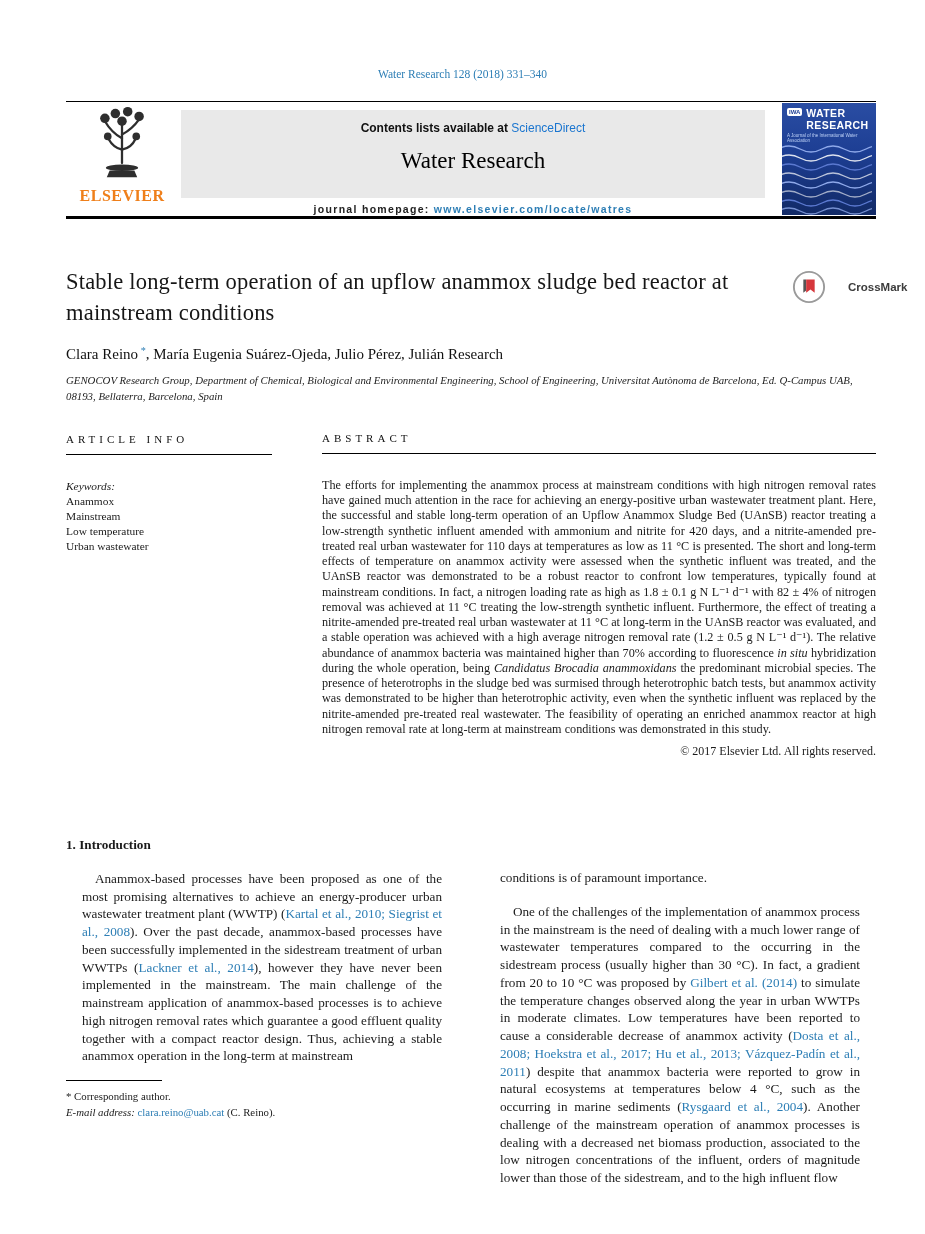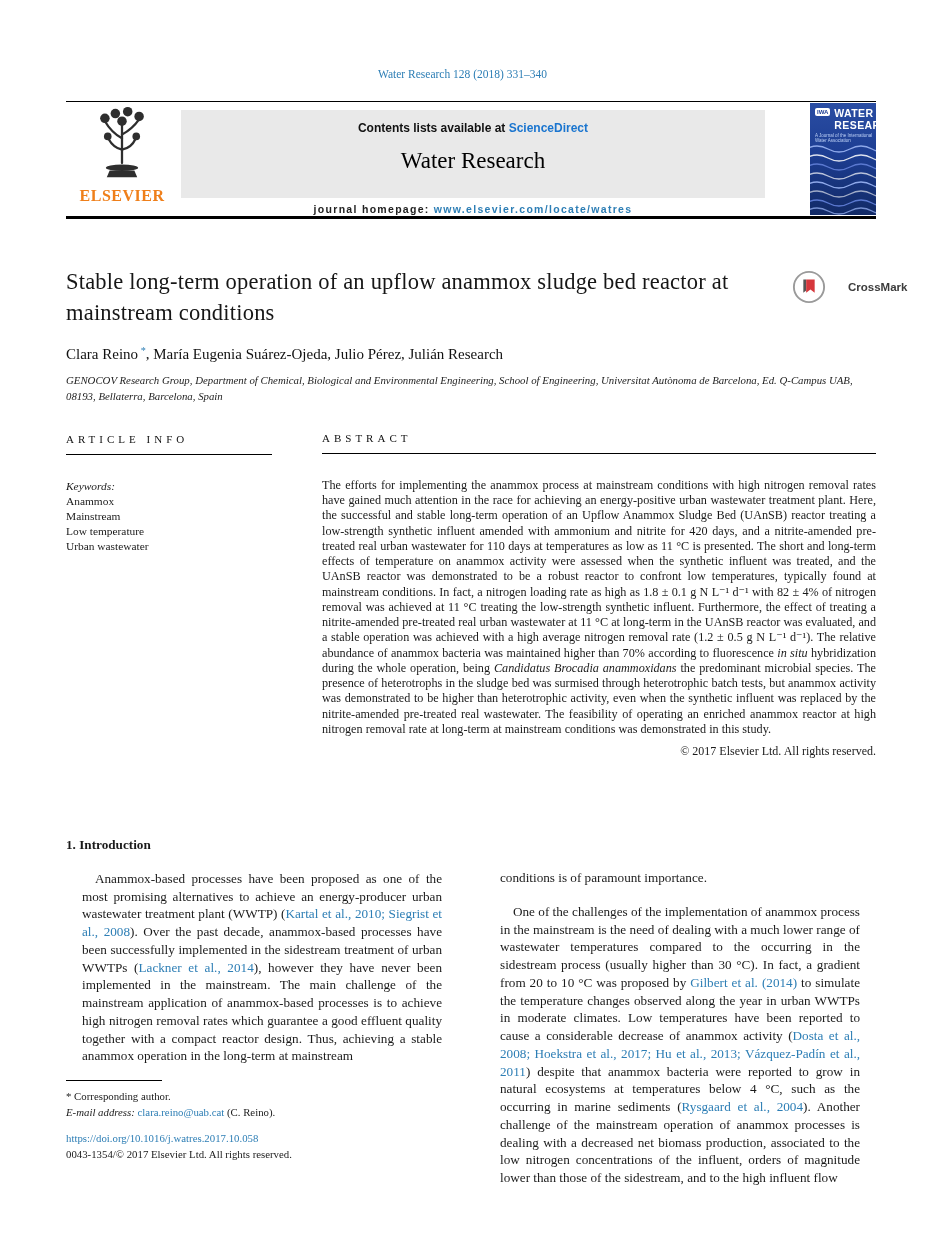--- a/index.html
+++ b/index.html
@@ -25,27 +25,27 @@
   .rule-thin{position:absolute;top:101px;left:66px;width:810px;height:1px;background:#000;}
   .rule-thick{position:absolute;top:216px;left:66px;width:810px;height:3px;background:#000;}
 
   .masthead{position:absolute;top:102px;left:66px;width:810px;height:114px;}
   .elsevier{position:absolute;left:0;top:4px;width:112px;text-align:center;}
   .elsevier-word{color:var(--elsevier-orange);font-weight:bold;font-size:16px;
                  letter-spacing:0.5px;margin-top:1px;font-family:"Liberation Serif",serif;}
   .graybox{position:absolute;left:115px;top:8px;width:584px;height:88px;
            background:var(--banner-gray);text-align:center;}
   .contents-line{padding-top:11px;font-family:"Liberation Sans","DejaVu Sans",sans-serif;font-size:12px;color:#111;}
-  .contents-line .sd{color:var(--sciencedirect-blue);font-weight:bold;text-align:right;}
+  .contents-line .sd{color:var(--sciencedirect-blue);font-weight:normal;text-align:right;}
   .jtitle{margin-top:13px;font-size:23px;color:#000000;}
   .homepage-line{position:absolute;left:115px;top:101px;width:584px;text-align:center;
                  font-family:"Liberation Sans","DejaVu Sans",sans-serif;font-size:10.5px;
                  font-weight:bold;letter-spacing:1.3px;color:#222;}
   .homepage-line .lnk{color:var(--accent);}
-  .cover{position:absolute;right:0;top:1px;width:66px;height:112px;overflow:hidden;
+  .cover{position:absolute;right:0;top:1px;width:94px;height:112px;overflow:hidden;
          background:linear-gradient(180deg,#2a4da3 0%,var(--cover-blue) 45%,#122a66 100%);}
   .cover-head{position:relative;padding:5px 4px 0 5px;display:flex;gap:4px;align-items:flex-start;}
   .iwa-box{flex:0 0 auto;background:#fff;color:var(--cover-blue);font-family:"Liberation Sans",sans-serif;
            font-weight:bold;font-size:6px;padding:1px 2px;border-radius:2px;}
   .cover-title{color:#fff;font-family:"Liberation Sans","DejaVu Sans",sans-serif;font-weight:bold;
                font-size:10.5px;line-height:1.12;letter-spacing:0.4px;text-align:left;}
   .cover-sub{color:#bcd0f5;font-family:"Liberation Sans",sans-serif;font-size:4.5px;padding:1px 0 0 5px;}
   .cover-waves{position:absolute;bottom:0;left:0;}
 
   .title{position:absolute;top:266px;left:66px;width:705px;margin:0;font-weight:normal;
@@ -191,18 +191,14 @@
       <p class="indent"><span>One of the challenges of the implementation of anammox process in the mainstream is the need of dealing with a much lower range of wastewater temperatures compared to the occurring in the sidestream process (usually higher than 30 °C). In fact, a gradient from 20 to 10 °C was proposed by </span><span class="lnk">Gilbert et al. (2014)</span><span> to simulate the temperature changes observed along the year in urban WWTPs in moderate climates. Low temperatures have been reported to cause a considerable decrease of anammox activity (</span><span class="lnk">Dosta et al., 2008; Hoekstra et al., 2017; Hu et al., 2013; Vázquez-Padín et al., 2011</span><span>) despite that anammox bacteria were reported to grow in natural ecosystems at temperatures below 4 °C, such as the occurring in marine sediments (</span><span class="lnk">Rysgaard et al., 2004</span><span>). Another challenge of the mainstream operation of anammox processes is dealing with a decreased net biomass production, associated to the low nitrogen concentrations of the influent, orders of magnitude lower than those of the sidestream, and to the high influent flow</span></p>
     </div>
   </div>
 
   <div class="footnote">
     <div class="fn-rule"></div>
     <div>* Corresponding author.</div>
     <div><span class="it">E-mail address: </span><span class="lnk">clara.reino@uab.cat</span><span> (C. Reino).</span></div>
   </div>
 
-  <div class="pagefooter">
-    <div class="lnk">https://doi.org/10.1016/j.watres.2017.10.058</div>
-    <div>0043-1354/© 2017 Elsevier Ltd. All rights reserved.</div>
-  </div>
 
 </div>
 
 </body></html>

